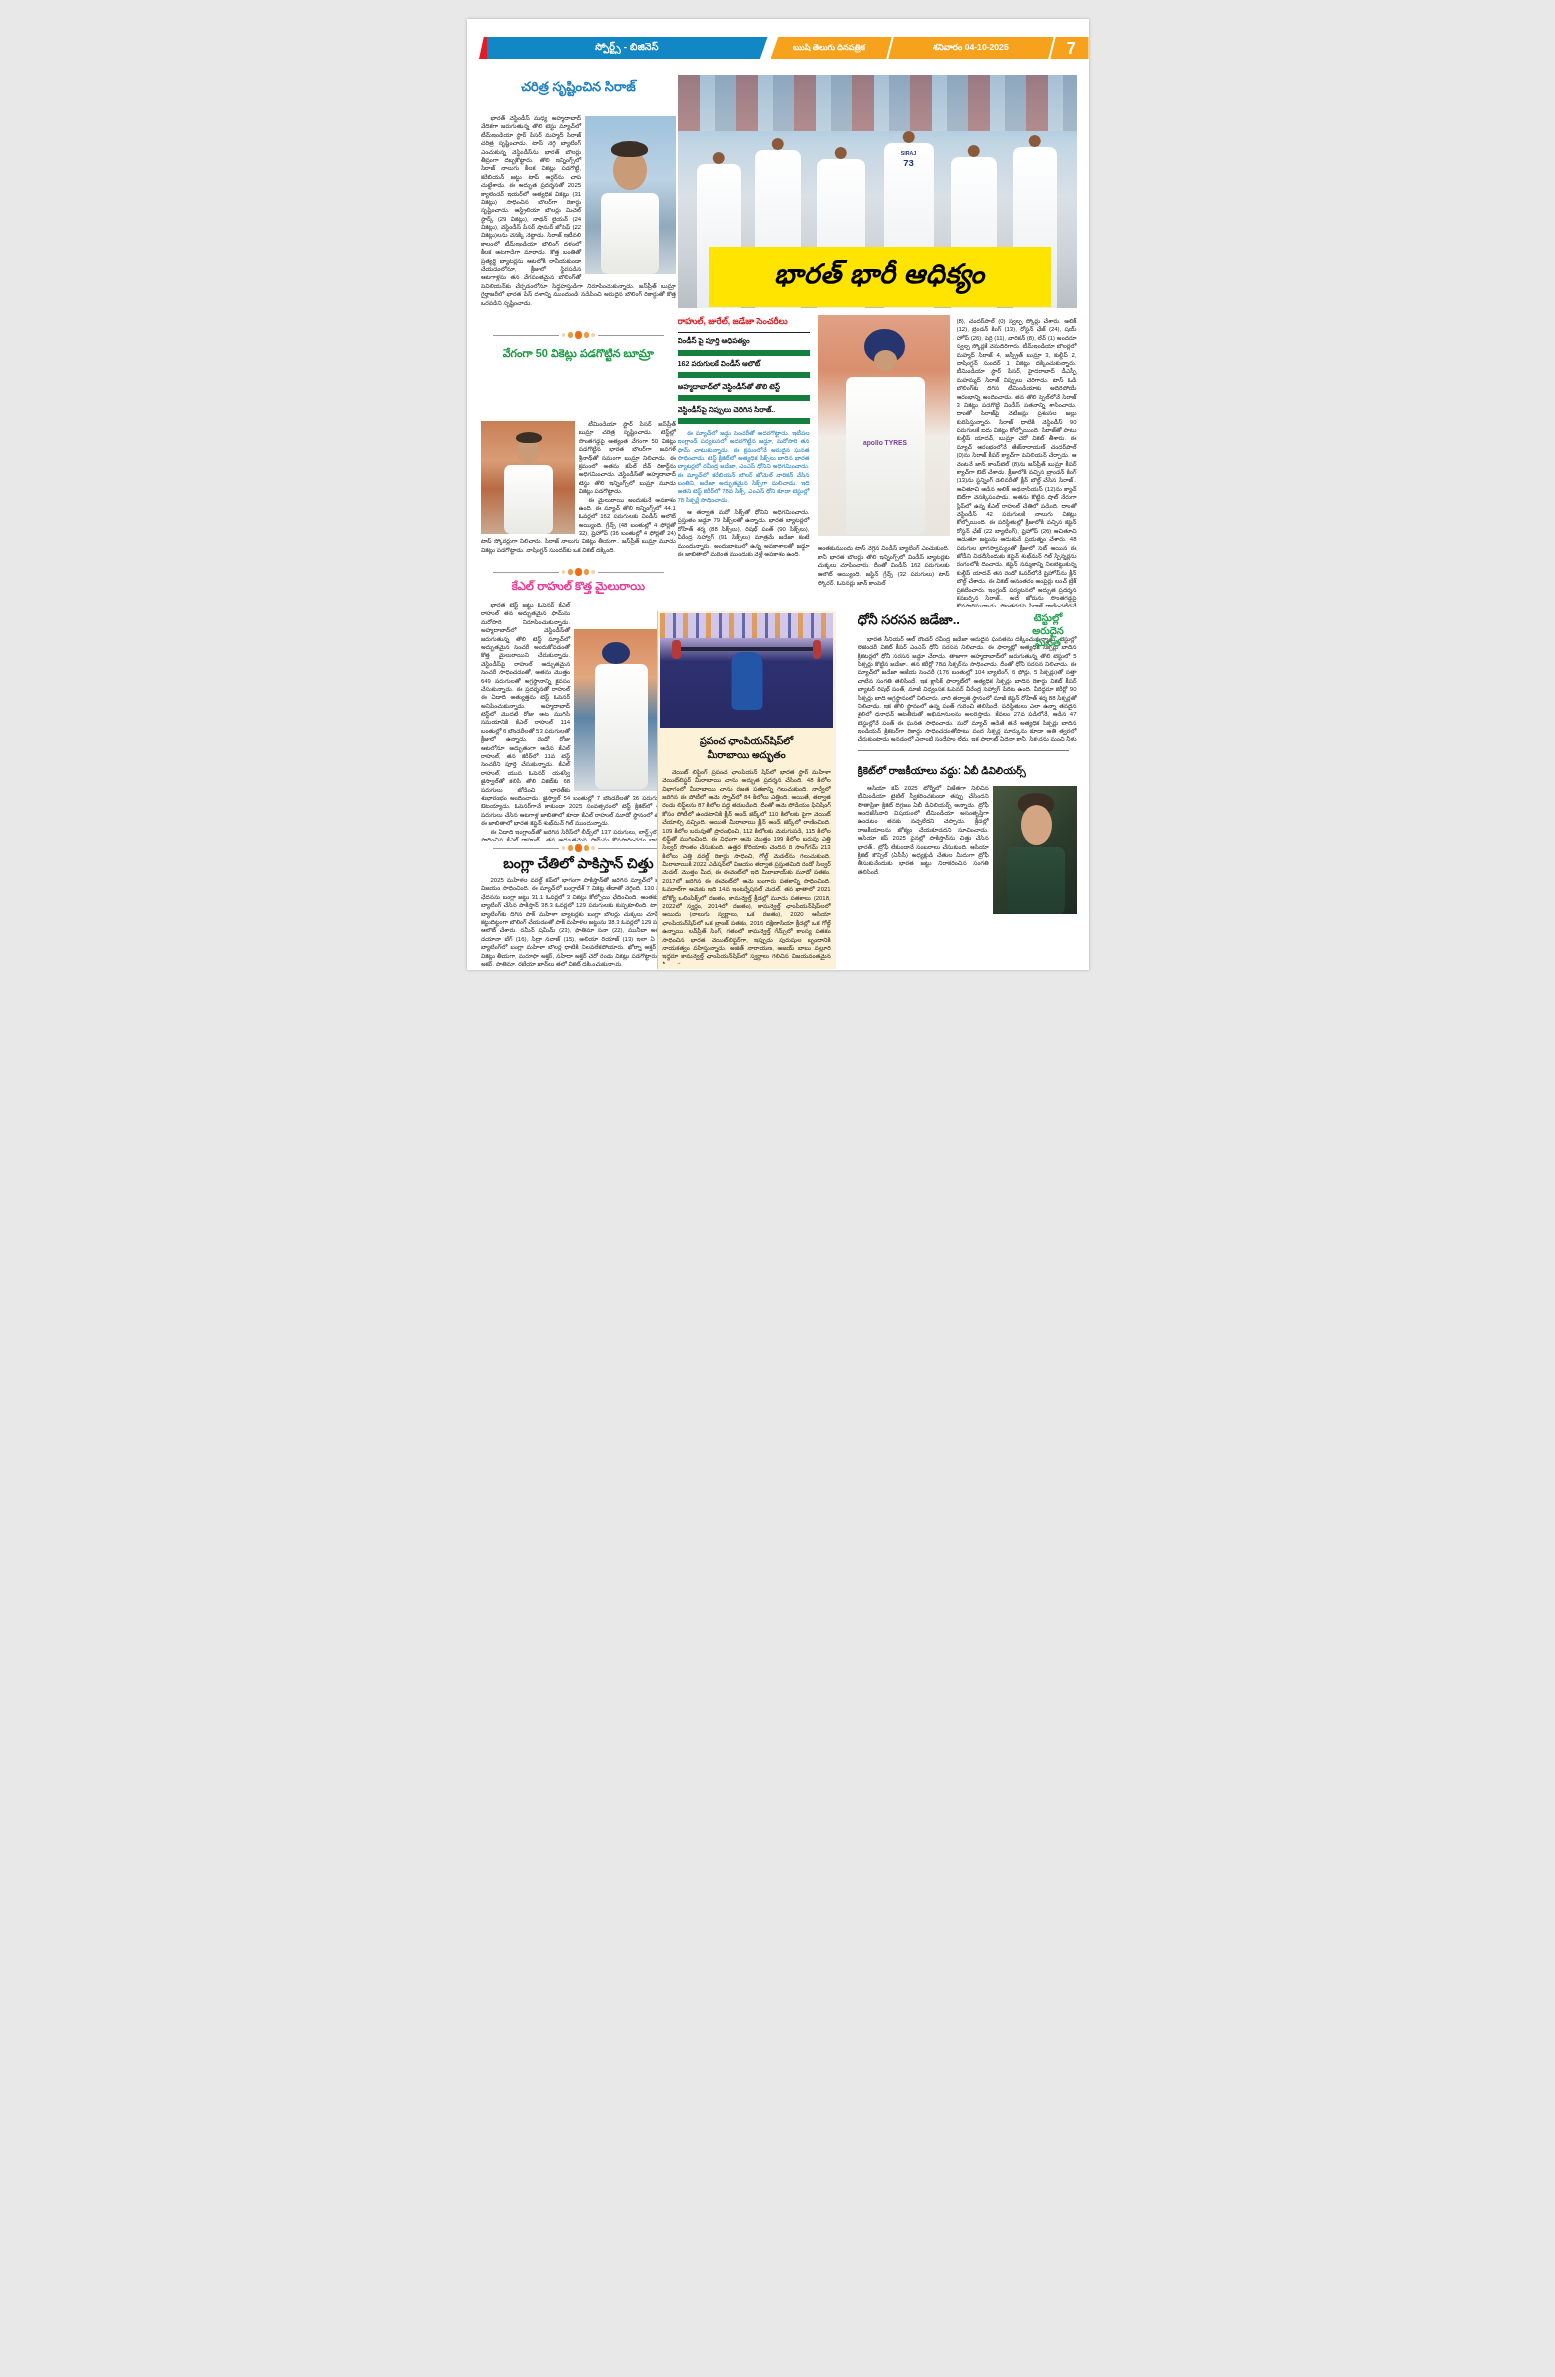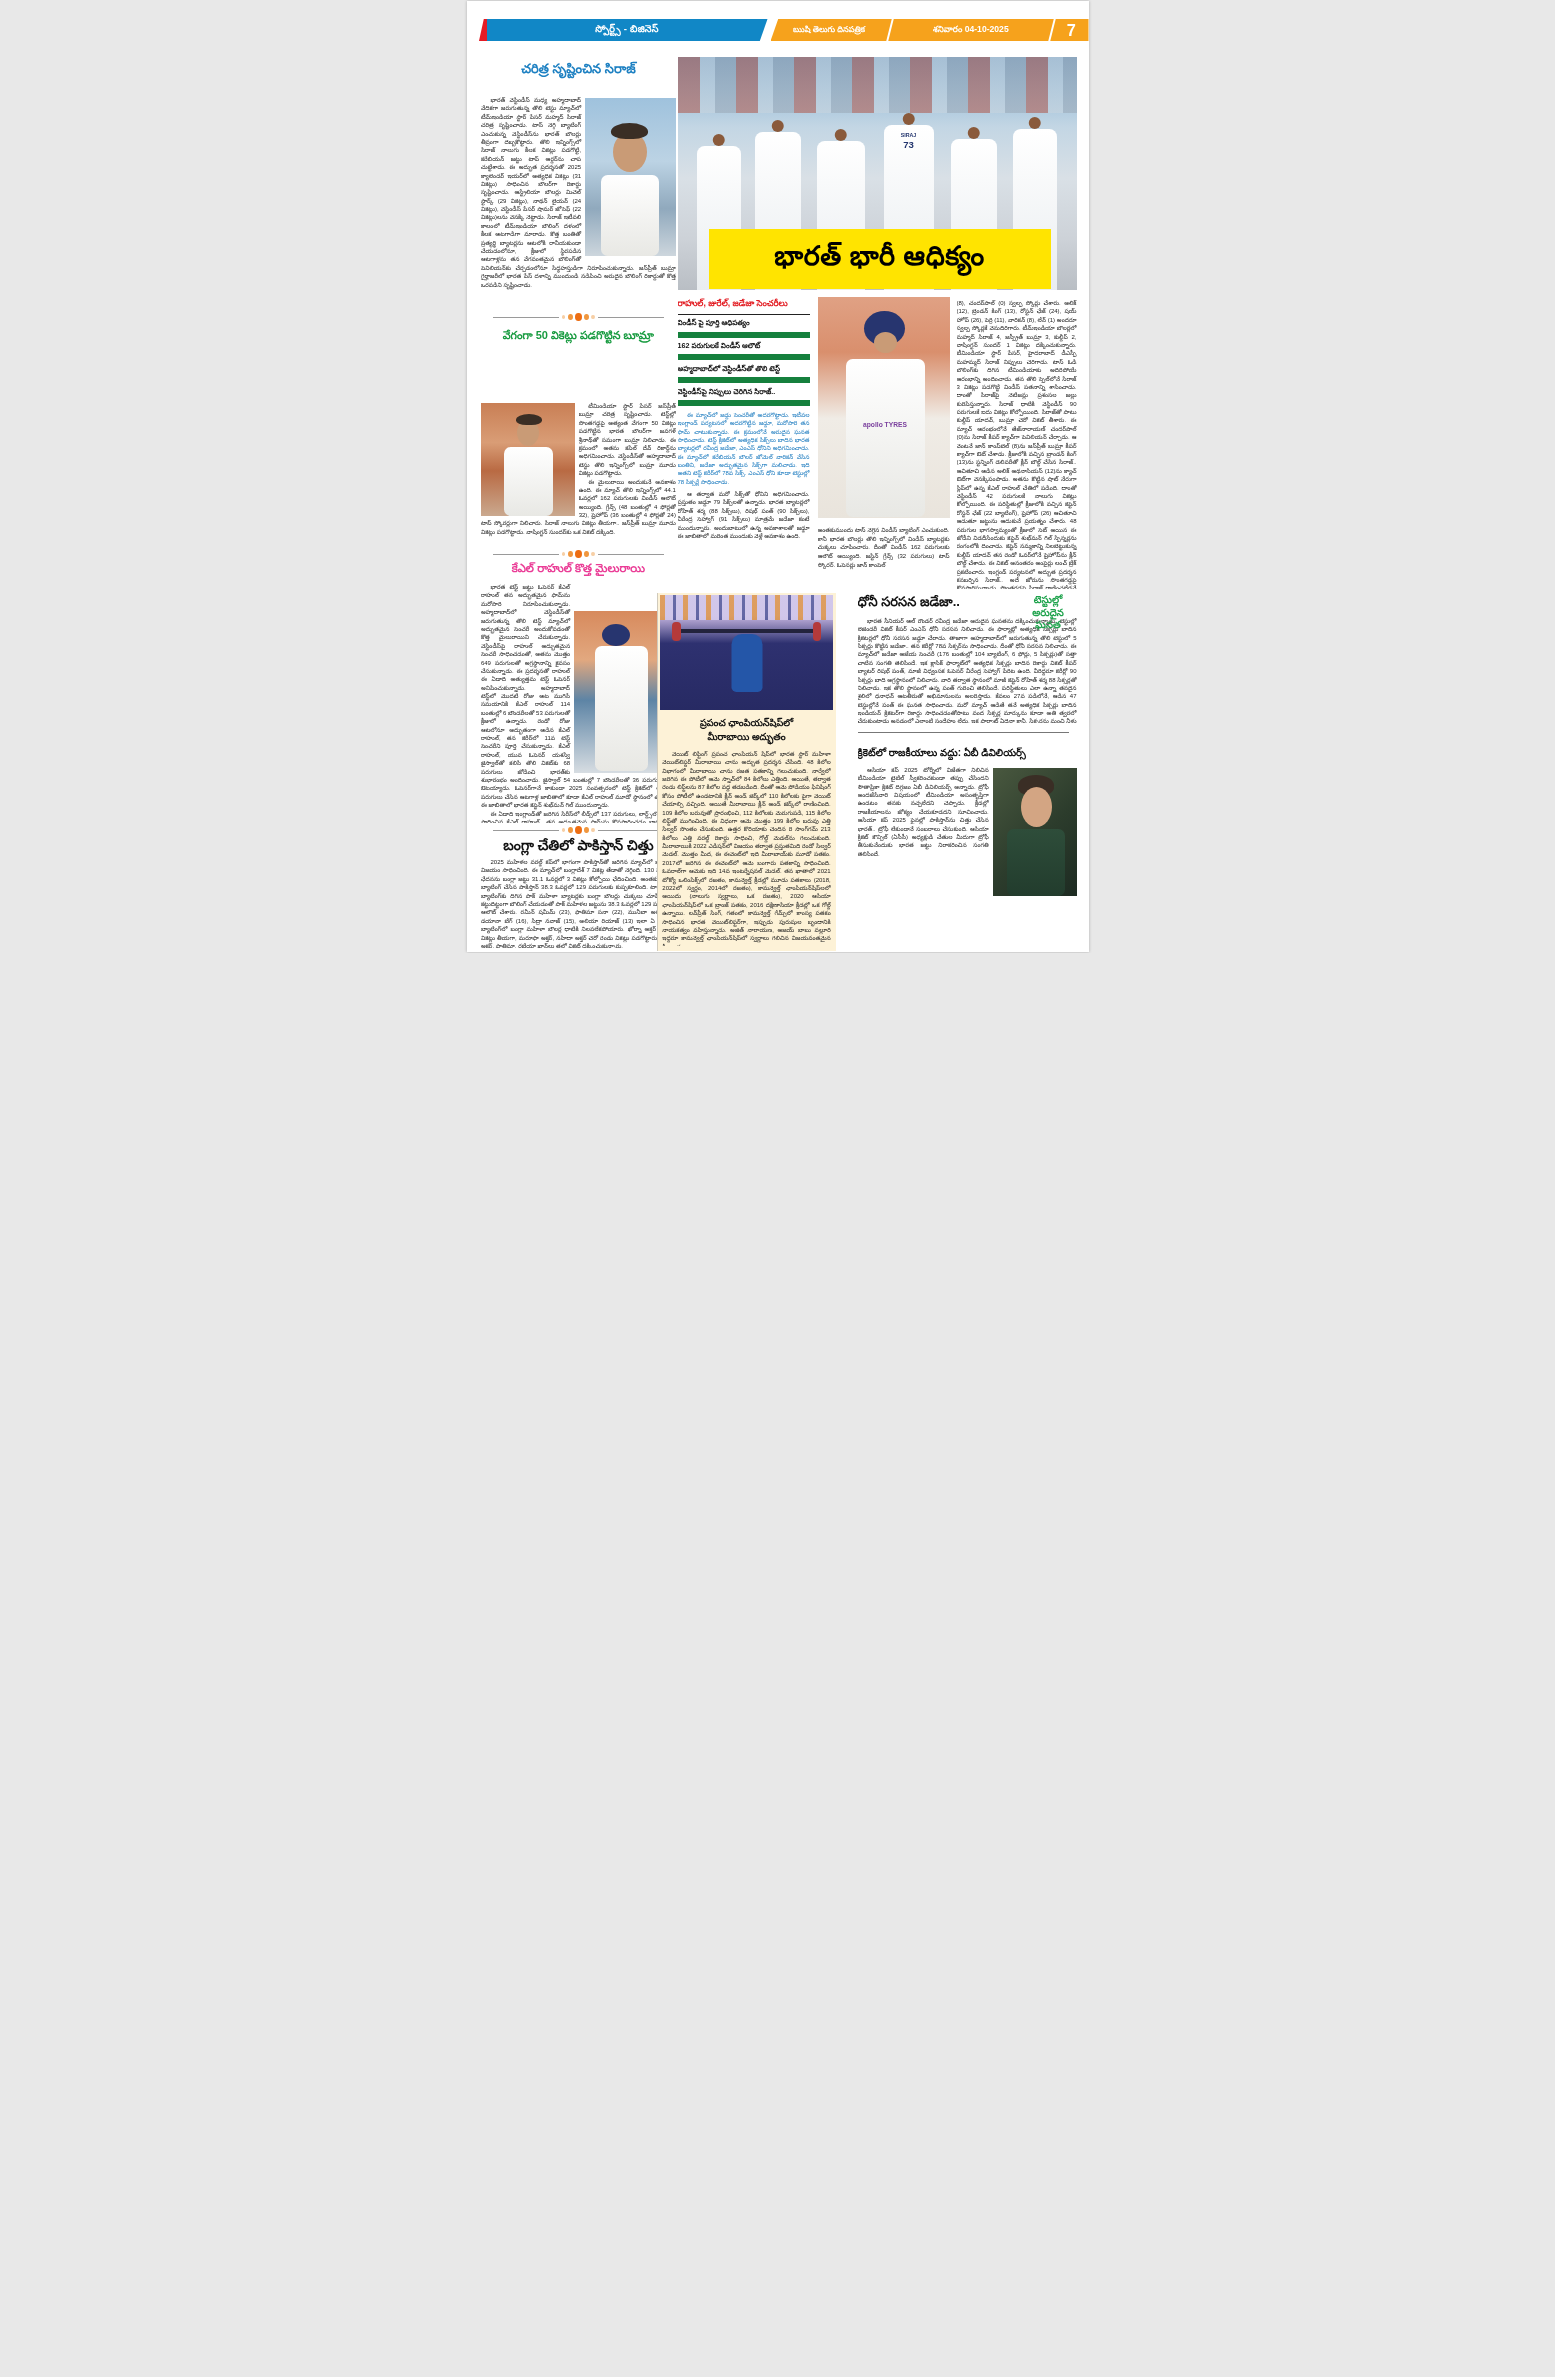--- a/index.html
+++ b/index.html
@@ -1,17 +1,17 @@
 <!DOCTYPE html>
 <html style="font-size:7.7px"><head>
 <meta charset="utf-8">
 <style>
   html,body{margin:0;padding:0;background:#e8e8e8;}
   .page{
-    position:relative;width:622px;height:951px;margin:1px auto;background:#ffffff;
+    position:relative;width:622px;height:951px;margin:19px auto;background:#ffffff;
     font-family:"Liberation Sans","DejaVu Sans",sans-serif;color:#1d1d1d;overflow:hidden;
     box-shadow:0 0 2.9px rgba(0,0,0,.25);
   }
   .abs{position:absolute;}
   
   .mast{position:absolute;top:18px;left:0;width:622px;height:22px;}
   .mast-red{position:absolute;left:12.5px;top:0;width:14.4px;height:22px;background:#e51b24;
     clip-path:polygon(4.8px 0,100% 0,calc(100% - 4.8px) 100%,0 100%);}
   .mast-blue{position:absolute;left:20px;top:0;width:281px;height:22px;background:#1187c6;
     clip-path:polygon(0 0,100% 0,calc(100% - 7.7px) 100%,0 100%);
@@ -188,21 +188,21 @@
       </div>
     <div class="player" style="left:273px;width:46px;height:151px;">
         <div class="head"></div>
       <div class="sponsor-txt">apollo TYRES</div>
       </div>
     <div class="player" style="left:335px;width:44px;height:161px;">
         <div class="head"></div>
       </div>
   </div>
 
-  <div class="banner" style="left:242px;top:228px;width:342px;height:60px;">భారత్ భారీ ఆధిక్యం</div>
+  <div class="banner" style="left:242px;top:228px;width:342px;height:60px;font-style:italic;">భారత్ భారీ ఆధిక్యం</div>
 
   <div class="abs" style="left:211px;top:297px;width:132px;height:293px;overflow:hidden;">
     <div class="kicker">రాహుల్, జురేల్, జడేజా సెంచరీలు</div>
     <div style="margin-top:3.8px;">
       <div class="lead-bullet">విండీస్ పై పూర్తి ఆధిపత్యం</div>
       <div class="lead-bullet">162 పరుగులకే విండీస్ ఆలౌట్</div>
       <div class="lead-bullet">అహ్మదాబాద్‌లో వెస్టిండీస్‌తో తొలి టెస్ట్</div>
       <div class="lead-bullet">వెస్టిండీస్‌పై నిప్పులు చెరిగిన సిరాజ్..</div>
     </div>
     <div class="bt bt-blue" style="margin-top:4.8px;">

